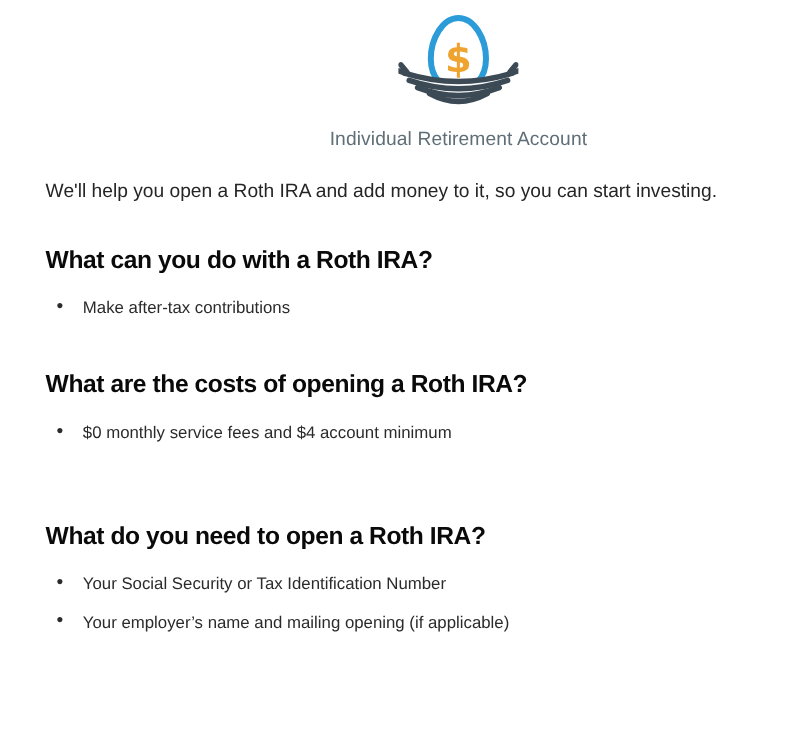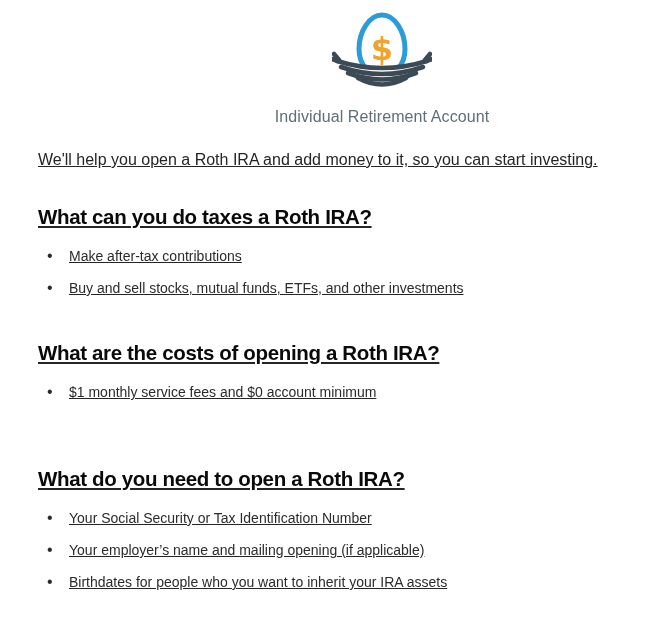--- a/index.html
+++ b/index.html
@@ -27,21 +27,20 @@
   }
   .subtitle {
     margin-top: 12px;
     font-size: 16px;
     line-height: 19px;
     color: #5f6e77;
     letter-spacing: 0.1px;
   }
   .content {
     padding: 0 30px 0 38px;
-    text-decoration: underline;
   }
   .intro {
     margin: 24px 0 0;
     font-size: 16px;
     line-height: 20px;
     color: #252525;
   }
   .section-heading {
     margin: 0;
     font-size: 20.5px;
@@ -101,37 +100,35 @@
       </g>
     </svg>
     <div class="subtitle">Individual Retirement Account</div>
   </header>
 
   <main class="content">
 
     <p class="intro">We'll help you open a Roth IRA and add money to it, so you can start investing.</p>
 
     <section class="section">
-      <h2 class="section-heading">What can you do taxes a Roth IRA?</h2>
+      <h2 class="section-heading">What can you do with a Roth IRA?</h2>
       <ul class="bullet-list">
         <li>Make after-tax contributions</li>
-        <li>Buy and sell stocks, mutual funds, ETFs, and other investments</li>
       </ul>
     </section>
 
     <section class="section">
       <h2 class="section-heading">What are the costs of opening a Roth IRA?</h2>
       <ul class="bullet-list">
-        <li>$1 monthly service fees and $0 account minimum</li>
+        <li>$0 monthly service fees and $4 account minimum</li>
       </ul>
     </section>
 
     <section class="section">
       <h2 class="section-heading">What do you need to open a Roth IRA?</h2>
       <ul class="bullet-list">
         <li>Your Social Security or Tax Identification Number</li>
         <li>Your employer’s name and mailing opening (if applicable)</li>
-        <li>Birthdates for people who you want to inherit your IRA assets</li>
       </ul>
     </section>
 
   </main>
 </div>
 
 </body></html>

